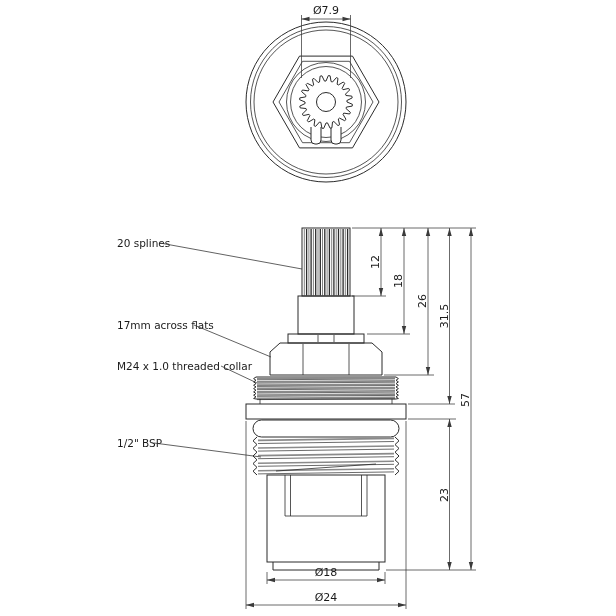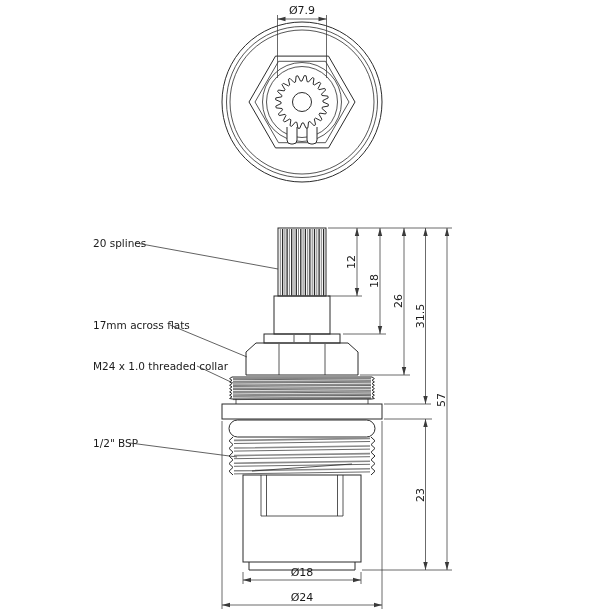--- a/index.html
+++ b/index.html
@@ -3,21 +3,21 @@
 <meta charset="utf-8">
 <style>
   :root{
     --line:#2b2b2b;
     --dim:#3a3a3a;
     --shade:#8a8a8a;
     --bg:#ffffff;
     --txt:#1a1a1a;
   }
   html,body{margin:0;padding:0;background:var(--bg);}
-  .canvas{width:572px;height:616px;background:var(--bg);position:relative;overflow:hidden;}
+  .canvas{width:572px;height:616px;background:var(--bg);position:relative;overflow:hidden;margin-left:24px;}
   svg{display:block;}
   .outline{fill:none;stroke:var(--line);stroke-width:1;}
   .outline2{fill:none;stroke:var(--line);stroke-width:0.8;}
   .whitefill{fill:#ffffff;stroke:var(--line);stroke-width:1;}
   .thin{fill:none;stroke:var(--dim);stroke-width:0.75;}
   .leader{fill:none;stroke:var(--dim);stroke-width:0.8;}
   .arrow{fill:var(--dim);stroke:none;}
   .hatch-thin{fill:none;stroke:var(--line);stroke-width:0.6;}
   .hatch-thick{fill:none;stroke:var(--line);stroke-width:1.3;}
   .ridge-gray{fill:none;stroke:var(--shade);stroke-width:1.6;}

